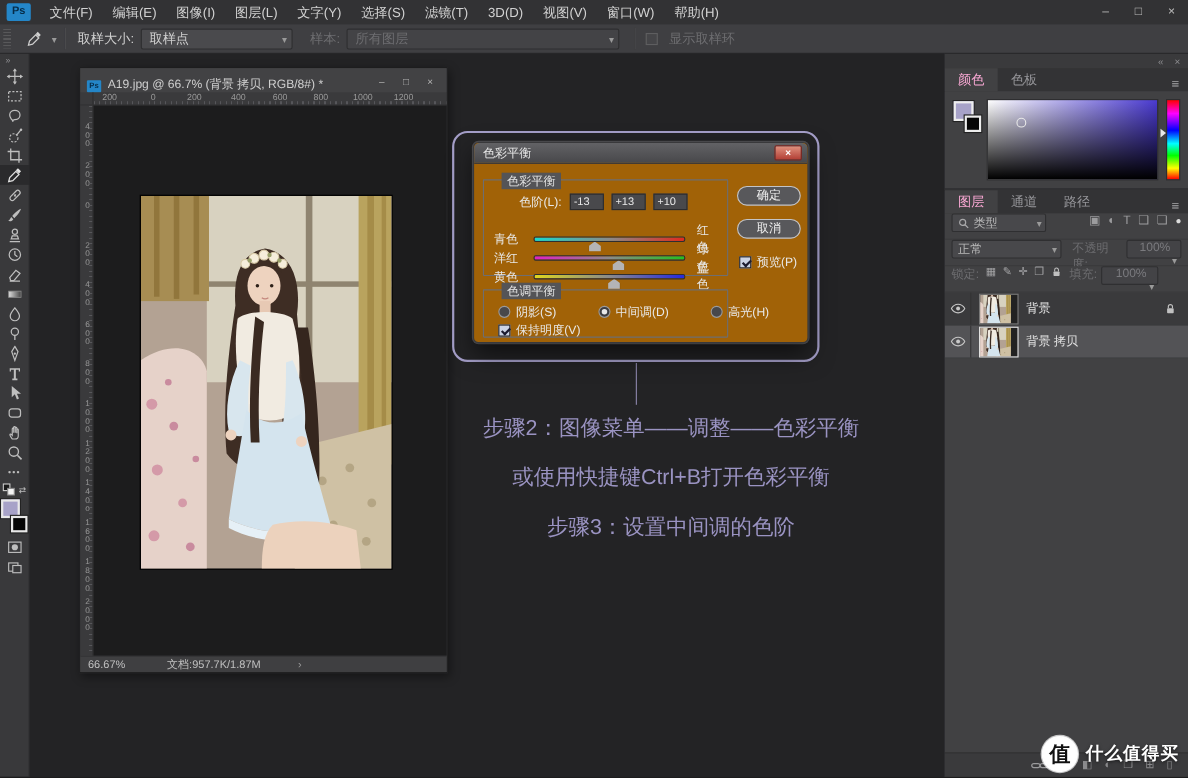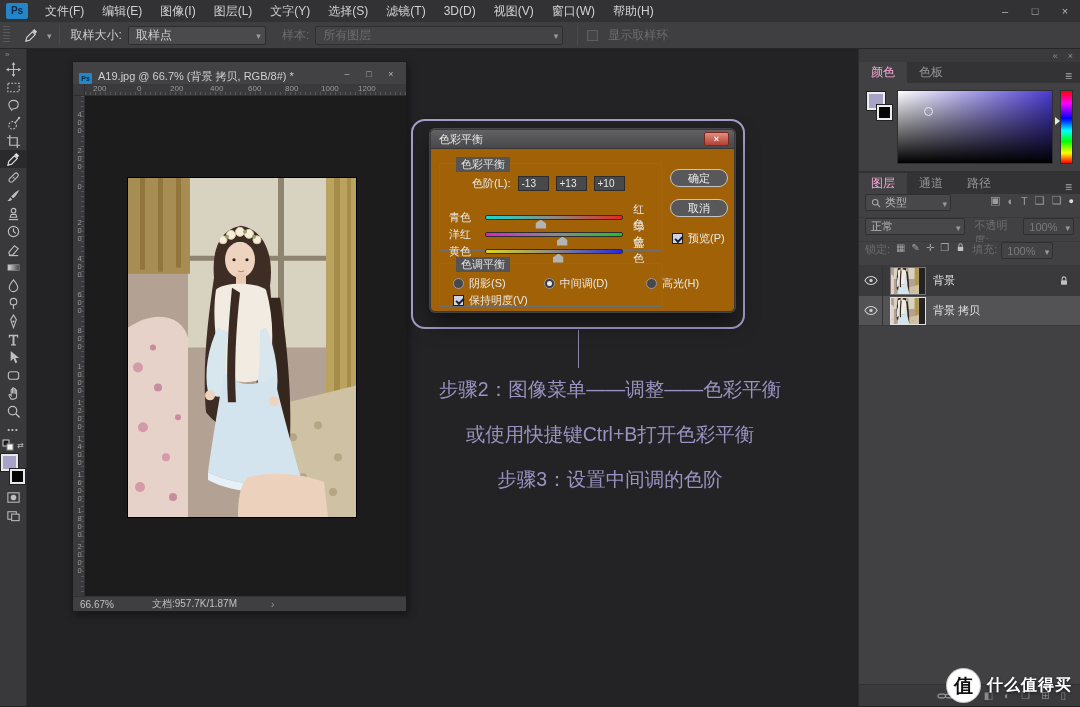--- a/index.html
+++ b/index.html
@@ -139,21 +139,21 @@
       background:linear-gradient(180deg,#f00 0%,#f0f 17%,#00f 38%,#0ff 55%,#0f0 70%,#ff0 86%,#f00 100%);}
   .hue-ptr{position:absolute;left:-6px;top:36%;width:0;height:0;border-top:4px solid transparent;border-bottom:4px solid transparent;border-left:5px solid #e8e8e8;}
   .dock-gap{height:2px;background:#313133;}
 
   
   .layers-panel{flex:1;display:flex;flex-direction:column;min-height:0;}
   .lp-row{height:24px;display:flex;align-items:flex-start;padding:0 6px;font-size:11px;color:#b8b8b8;border-bottom:1px solid #3a3a3c;}
   .lp-select{display:flex;align-items:center;height:17px;background:#48484b;border:1px solid #2f2f31;border-radius:2px;padding:0 3px 0 5px;}
   .filter-icons{margin-left:auto;display:flex;gap:7px;font-size:11px;color:#9c9c9e;align-items:center;}
   .f-dot{color:#dcdcdc;font-size:9px;}
-  .val-box{display:flex;align-items:center;height:17px;background:#434346;border:1px solid #2f2f31;border-radius:2px;padding:0 3px 0 5px;color:#7a7a7e;}
+  .val-box{display:flex;align-items:center;height:17px;background:#434346;border:1px solid #2f2f31;border-radius:2px;padding:0 3px 0 5px;color:#7a7a7e;flex-direction:column;}
   .lock-icons{display:flex;gap:6px;align-items:center;margin:0 6px;color:#a2a2a4;font-size:10px;}
   .layer-row{height:30px;display:flex;align-items:center;font-size:11px;color:#e0e0e0;border-bottom:1px solid #393a3c;}
   .layer-row.selected{background:#535356;}
   .eye-col{width:24px;align-self:stretch;display:flex;align-items:center;justify-content:center;border-right:1px solid #333335;flex:none;}
   .layer-thumb{width:34px;height:26px;margin:0 8px;background:#222;flex:none;overflow:hidden;}
   .layer-row.selected .layer-thumb{outline:1px solid #e0e0e0;}
   .layer-row .layer-thumb{outline:1px solid #777;}
   .layer-lock{margin-left:auto;margin-right:10px;}
   .lp-filler{flex:1;background:#414143;}
   .lp-bottombar{height:22px;background:#3a3a3c;border-top:1px solid #313133;display:flex;align-items:center;

